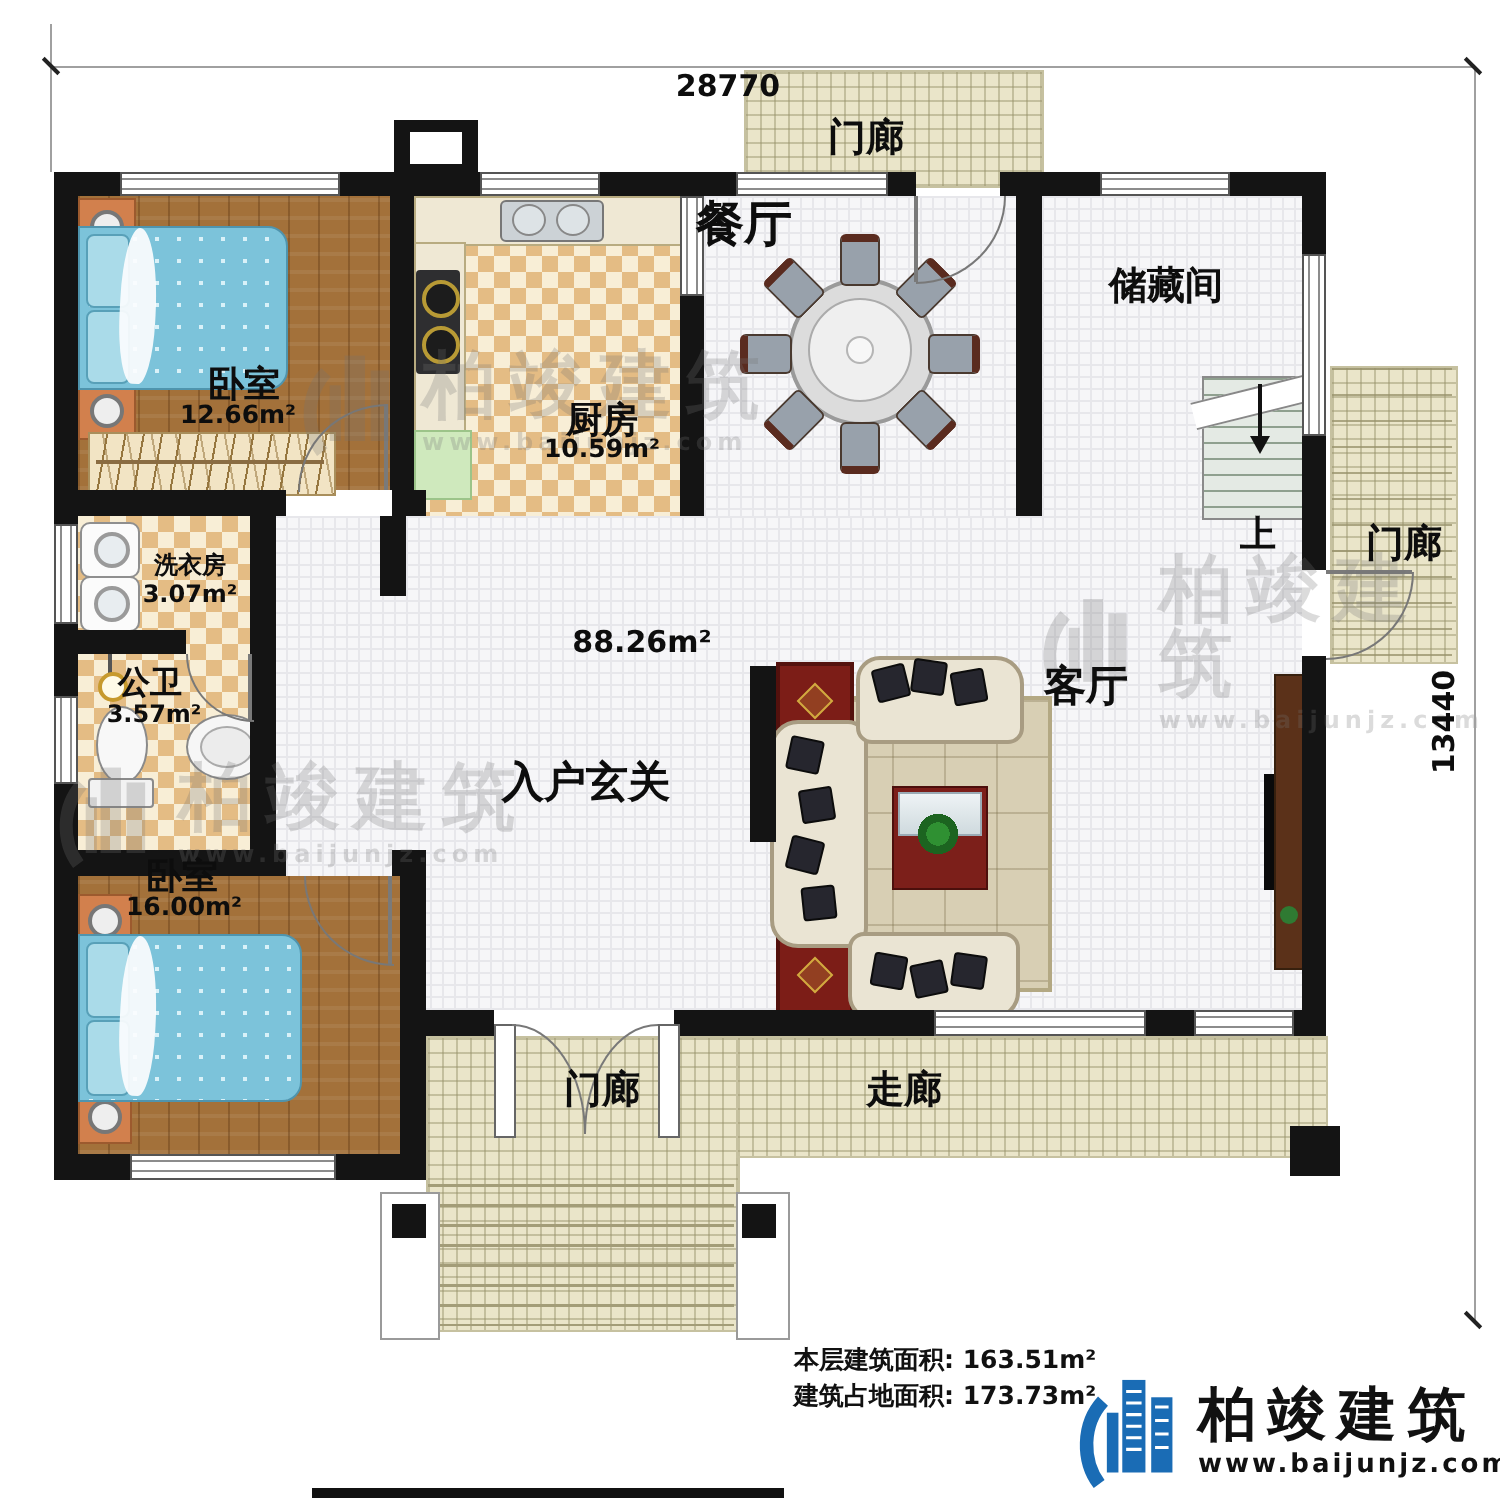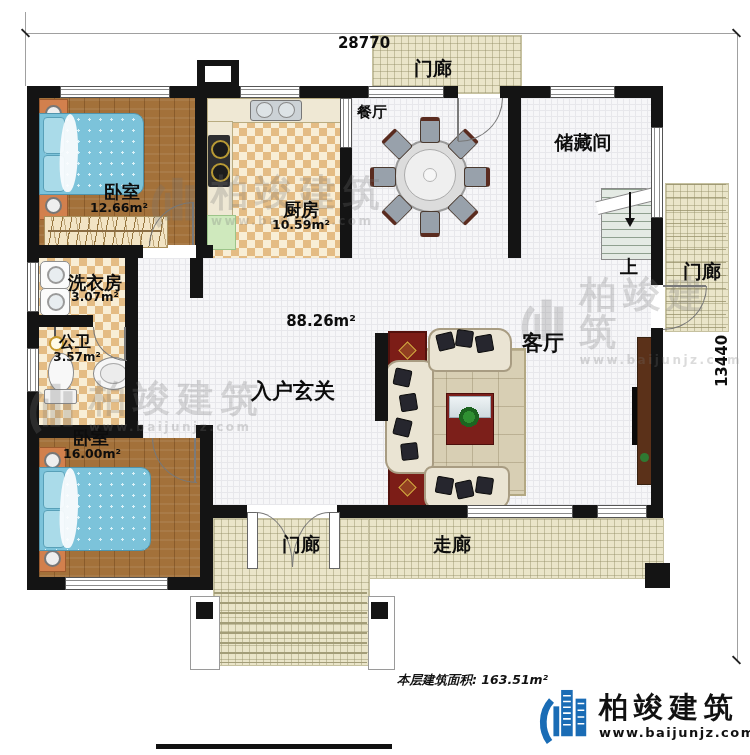--- a/index.html
+++ b/index.html
@@ -1,18 +1,18 @@
 <!DOCTYPE html>
 <html><head>
 <meta charset="utf-8">
 <style>
   html,body{margin:0;padding:0;background:#fff;}
   #plan{position:relative;width:750px;height:755px;background:#fff;overflow:hidden;
         font-family:"DejaVu Sans","Liberation Sans",sans-serif;}
-  .abs{position:absolute;font-style:italic;}
+  .abs{position:absolute;}
   .wall{position:absolute;background:#141414;z-index:6;}
   .winh{position:absolute;z-index:6;background:#fff;
         background-image:linear-gradient(180deg,transparent 0 3px,#8c8c8c 3px 4px,transparent 4px 8px,#8c8c8c 8px 9px,transparent 9px);
         box-shadow:inset 0 0 0 1px #555;}
   .winv{position:absolute;z-index:6;background:#fff;
         background-image:linear-gradient(90deg,transparent 0 3px,#8c8c8c 3px 4px,transparent 4px 8px,#8c8c8c 8px 9px,transparent 9px);
         box-shadow:inset 0 0 0 1px #555;}
   .arc{position:absolute;z-index:7;border:1.6px solid #787878;background:transparent;}
   .arc.tl{border-right:none;border-bottom:none;border-top-left-radius:100%;}
   .arc.tr{border-left:none;border-bottom:none;border-top-right-radius:100%;}
@@ -285,44 +285,45 @@
         <rect x="38" y="14" width="10" height="38" fill="rgba(115,115,115,.26)"></rect>
         <rect x="16" y="22" width="6" height="30" fill="rgba(115,115,115,.26)"></rect>
       </svg>
     <div>
         <div class="wm-name">柏竣建筑</div>
         <div class="wm-url">www.baijunjz.com</div>
       </div>
   </div>
 
   <div class="rlabel" style="left:433px;top:69px;font-size:19px">门廊</div>
-  <div class="rlabel" style="left:372px;top:112px;font-size:15px">餐厅</div>
+  <div class="rlabel" style="left:372px;top:112px;font-size:24px">餐厅</div>
   <div class="rlabel" style="left:583px;top:143px;font-size:19px">储藏间</div>
   <div class="rlabel" style="left:122px;top:192px;font-size:18px">卧室</div>
   <div class="rlabel" style="left:119px;top:207px;font-size:12.5px">12.66m²</div>
   <div class="rlabel" style="left:301px;top:210px;font-size:18px">厨房</div>
   <div class="rlabel" style="left:301px;top:224px;font-size:12.5px">10.59m²</div>
-  <div class="rlabel" style="left:95px;top:283px;font-size:18px">洗衣房</div>
+  <div class="rlabel" style="left:95px;top:283px;font-size:12px">洗衣房</div>
   <div class="rlabel" style="left:95px;top:297px;font-size:12px">3.07m²</div>
   <div class="rlabel" style="left:75px;top:342px;font-size:16px">公卫</div>
   <div class="rlabel" style="left:77px;top:357px;font-size:12px">3.57m²</div>
   <div class="rlabel" style="left:91px;top:438px;font-size:18px">卧室</div>
   <div class="rlabel" style="left:92px;top:453px;font-size:12.5px">16.00m²</div>
   <div class="rlabel" style="left:321px;top:321px;font-size:15px">88.26m²</div>
   <div class="rlabel" style="left:293px;top:391px;font-size:21px">入户玄关</div>
   <div class="rlabel" style="left:543px;top:343px;font-size:21px">客厅</div>
   <div class="rlabel" style="left:629px;top:267px;font-size:18px">上</div>
   <div class="rlabel" style="left:702px;top:272px;font-size:19px">门廊</div>
   <div class="rlabel" style="left:301px;top:545px;font-size:19px">门廊</div>
   <div class="rlabel" style="left:452px;top:545px;font-size:19px">走廊</div>
 
   <i class="abs" style="left:156px;top:744px;width:236px;height:5px;background:#111;z-index:9"></i>
 
   <div class="abs" style="left:397px;top:671px;z-index:9">
     <div class="stat-line"><span>本层建筑面积:</span> <span>163.51m²</span></div>
+    <div class="stat-line"><span>建筑占地面积:</span> <span>173.73m²</span></div>
   </div>
 
   <div id="logo">
     <svg width="54" height="60" viewBox="0 0 56 62">
       <path d="M12 58 C3 46 3 27 14 15" stroke="#1a6cb5" stroke-width="7" fill="none"></path>
       <rect x="24" y="4" width="12" height="48" fill="#1a6cb5"></rect>
       <rect x="39" y="13" width="11" height="39" fill="#1a6cb5"></rect>
       <rect x="16" y="21" width="6" height="31" fill="#1a6cb5"></rect>
       <path d="M26 10h8 M26 16h8 M26 22h8 M26 28h8 M26 34h8 M26 40h8 M41 18h7 M41 25h7 M41 32h7 M41 39h7" stroke="#ffffff" stroke-width="1.6"></path>
     </svg>

